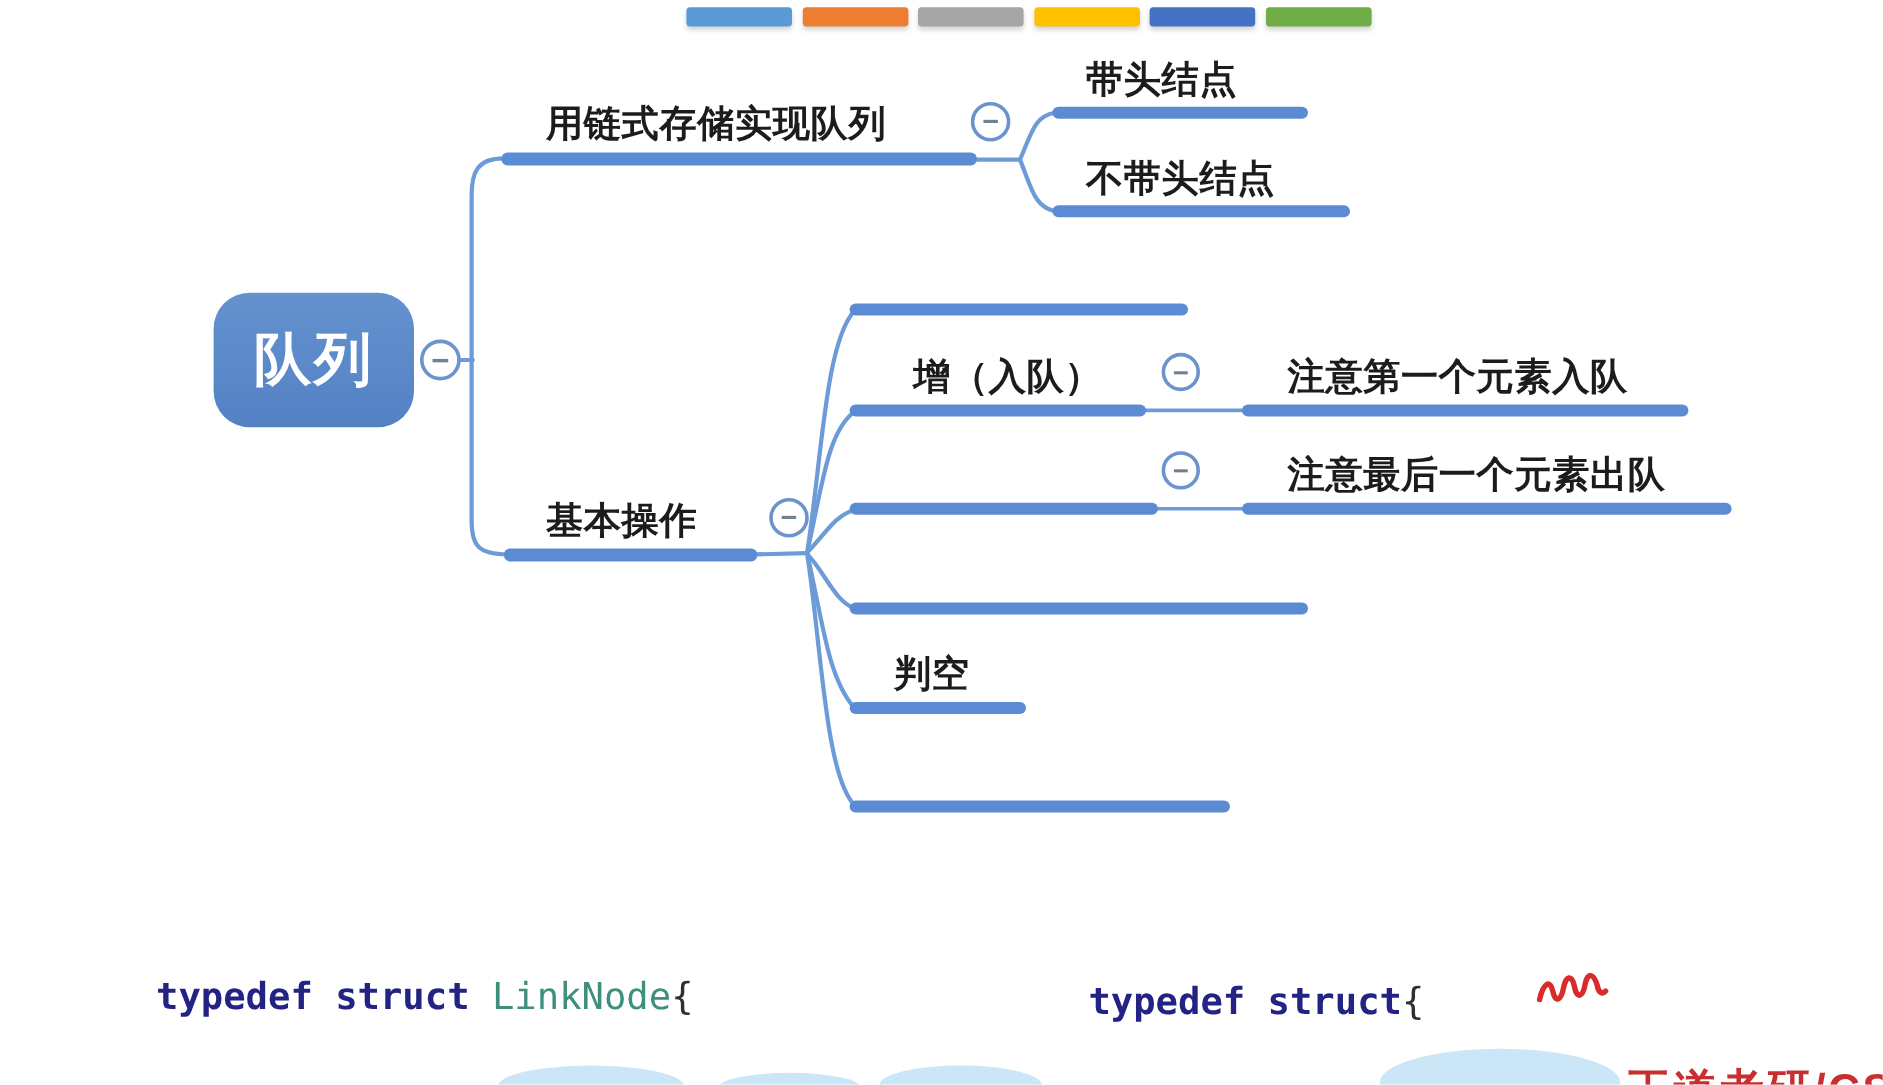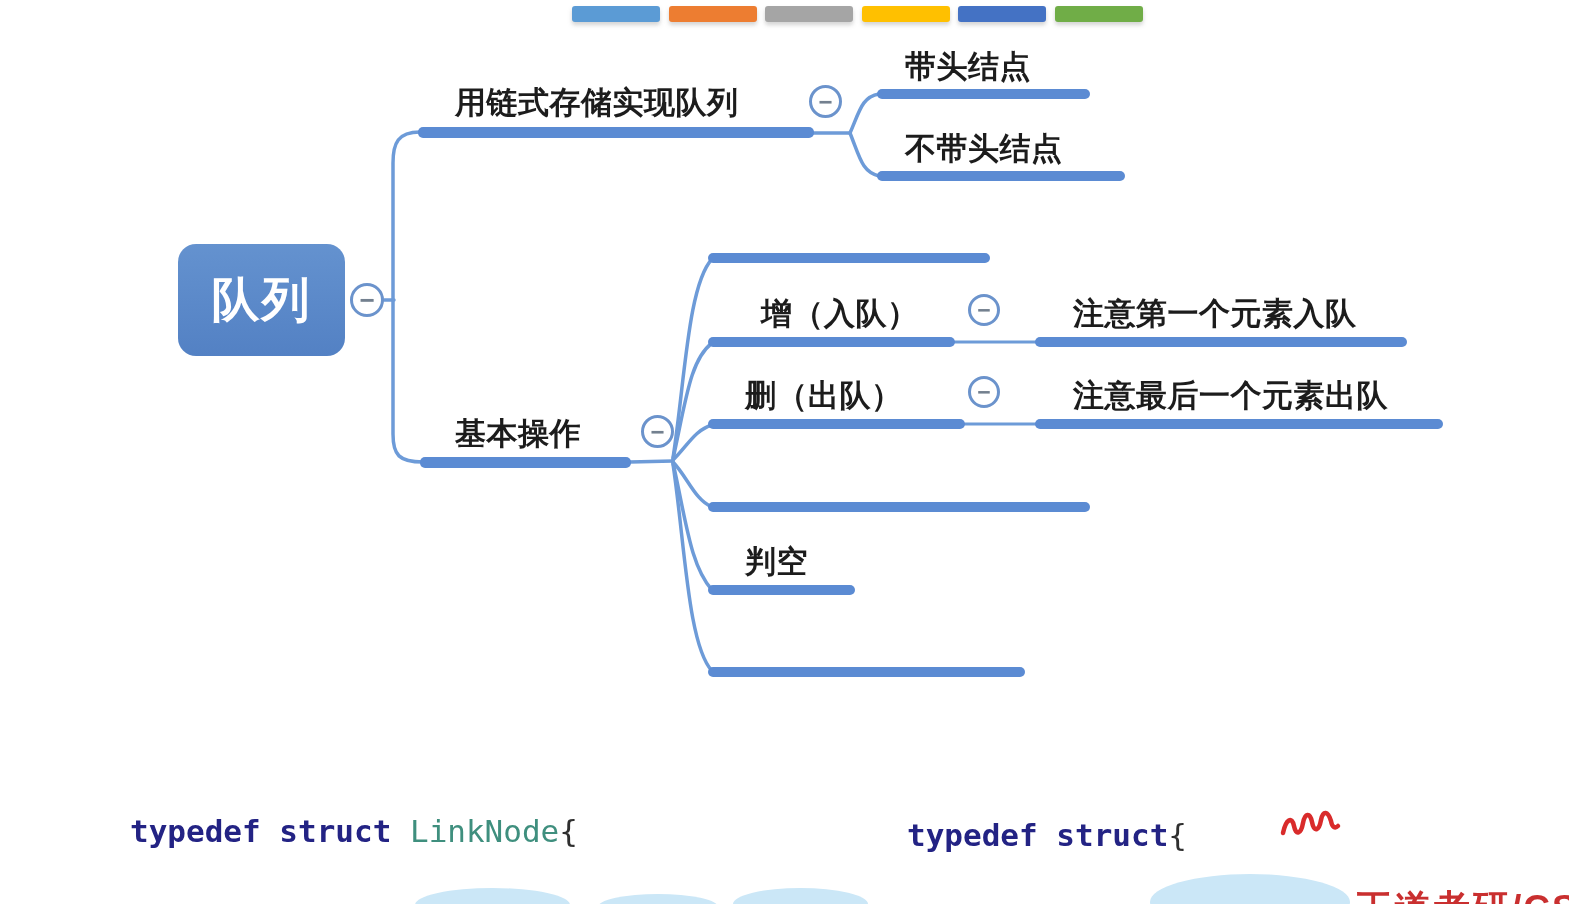--- a/index.html
+++ b/index.html
@@ -6,21 +6,21 @@
   .page{
     position:relative;width:1569px;height:904px;background:#ffffff;overflow:hidden;
     font-family:"Liberation Sans",sans-serif;
   }
   
   .pbar{position:absolute;top:6px;height:16px;width:88px;border-radius:3px;
         box-shadow:0 3px 4px rgba(130,130,130,.35);}
   
   .svglayer{position:absolute;left:0;top:0;width:1569px;height:904px;pointer-events:none;}
   .root-node{
-    position:absolute;left:178px;top:244px;width:167px;height:112px;border-radius:18px;
+    position:absolute;left:178px;top:244px;width:167px;height:112px;border-radius:30px;
     background:linear-gradient(#6492cf,#5381c4);display:flex;align-items:center;justify-content:center;
     color:#ffffff;font-size:48px;font-weight:bold;letter-spacing:2px;
   }
   .bar{position:absolute;height:10px;border-radius:5px;background:#5b8bd3;}
   .bar.thick{height:11px;}
   .mlabel{position:absolute;color:#1c1c1c;font-weight:600;font-size:31px;white-space:nowrap;letter-spacing:.5px;}
   .minus{
     position:absolute;box-sizing:border-box;background:#ffffff;border:3px solid #6b93cc;border-radius:50%;
     display:flex;align-items:center;justify-content:center;color:#73808f;font-weight:bold;line-height:1;
   }
@@ -105,21 +105,20 @@
   <div class="bar" style="left:708px;top:253px;width:282px;"></div>
 
   <div class="mlabel" style="left:745px;top:293px;margin-left:16px;">增（入队）</div>
   <div class="bar" style="left:708px;top:337px;width:247px;"></div>
   <div class="minus sm" style="left:968px;top:294px;">
       <span>−</span>
     </div>
   <div class="mlabel" style="left:1073px;top:293px;">注意第一个元素入队</div>
   <div class="bar" style="left:1035px;top:337px;width:372px;"></div>
 
-  <div class="mlabel" style="left:745px;top:375px;">删（出队）</div>
   <div class="bar" style="left:708px;top:419px;width:257px;"></div>
   <div class="minus sm" style="left:968px;top:376px;">
       <span>−</span>
     </div>
   <div class="mlabel" style="left:1073px;top:375px;">注意最后一个元素出队</div>
   <div class="bar" style="left:1035px;top:419px;width:408px;"></div>
 
   <div class="bar" style="left:708px;top:502px;width:382px;"></div>
 
   <div class="mlabel" style="left:745px;top:541px;">判空</div>

